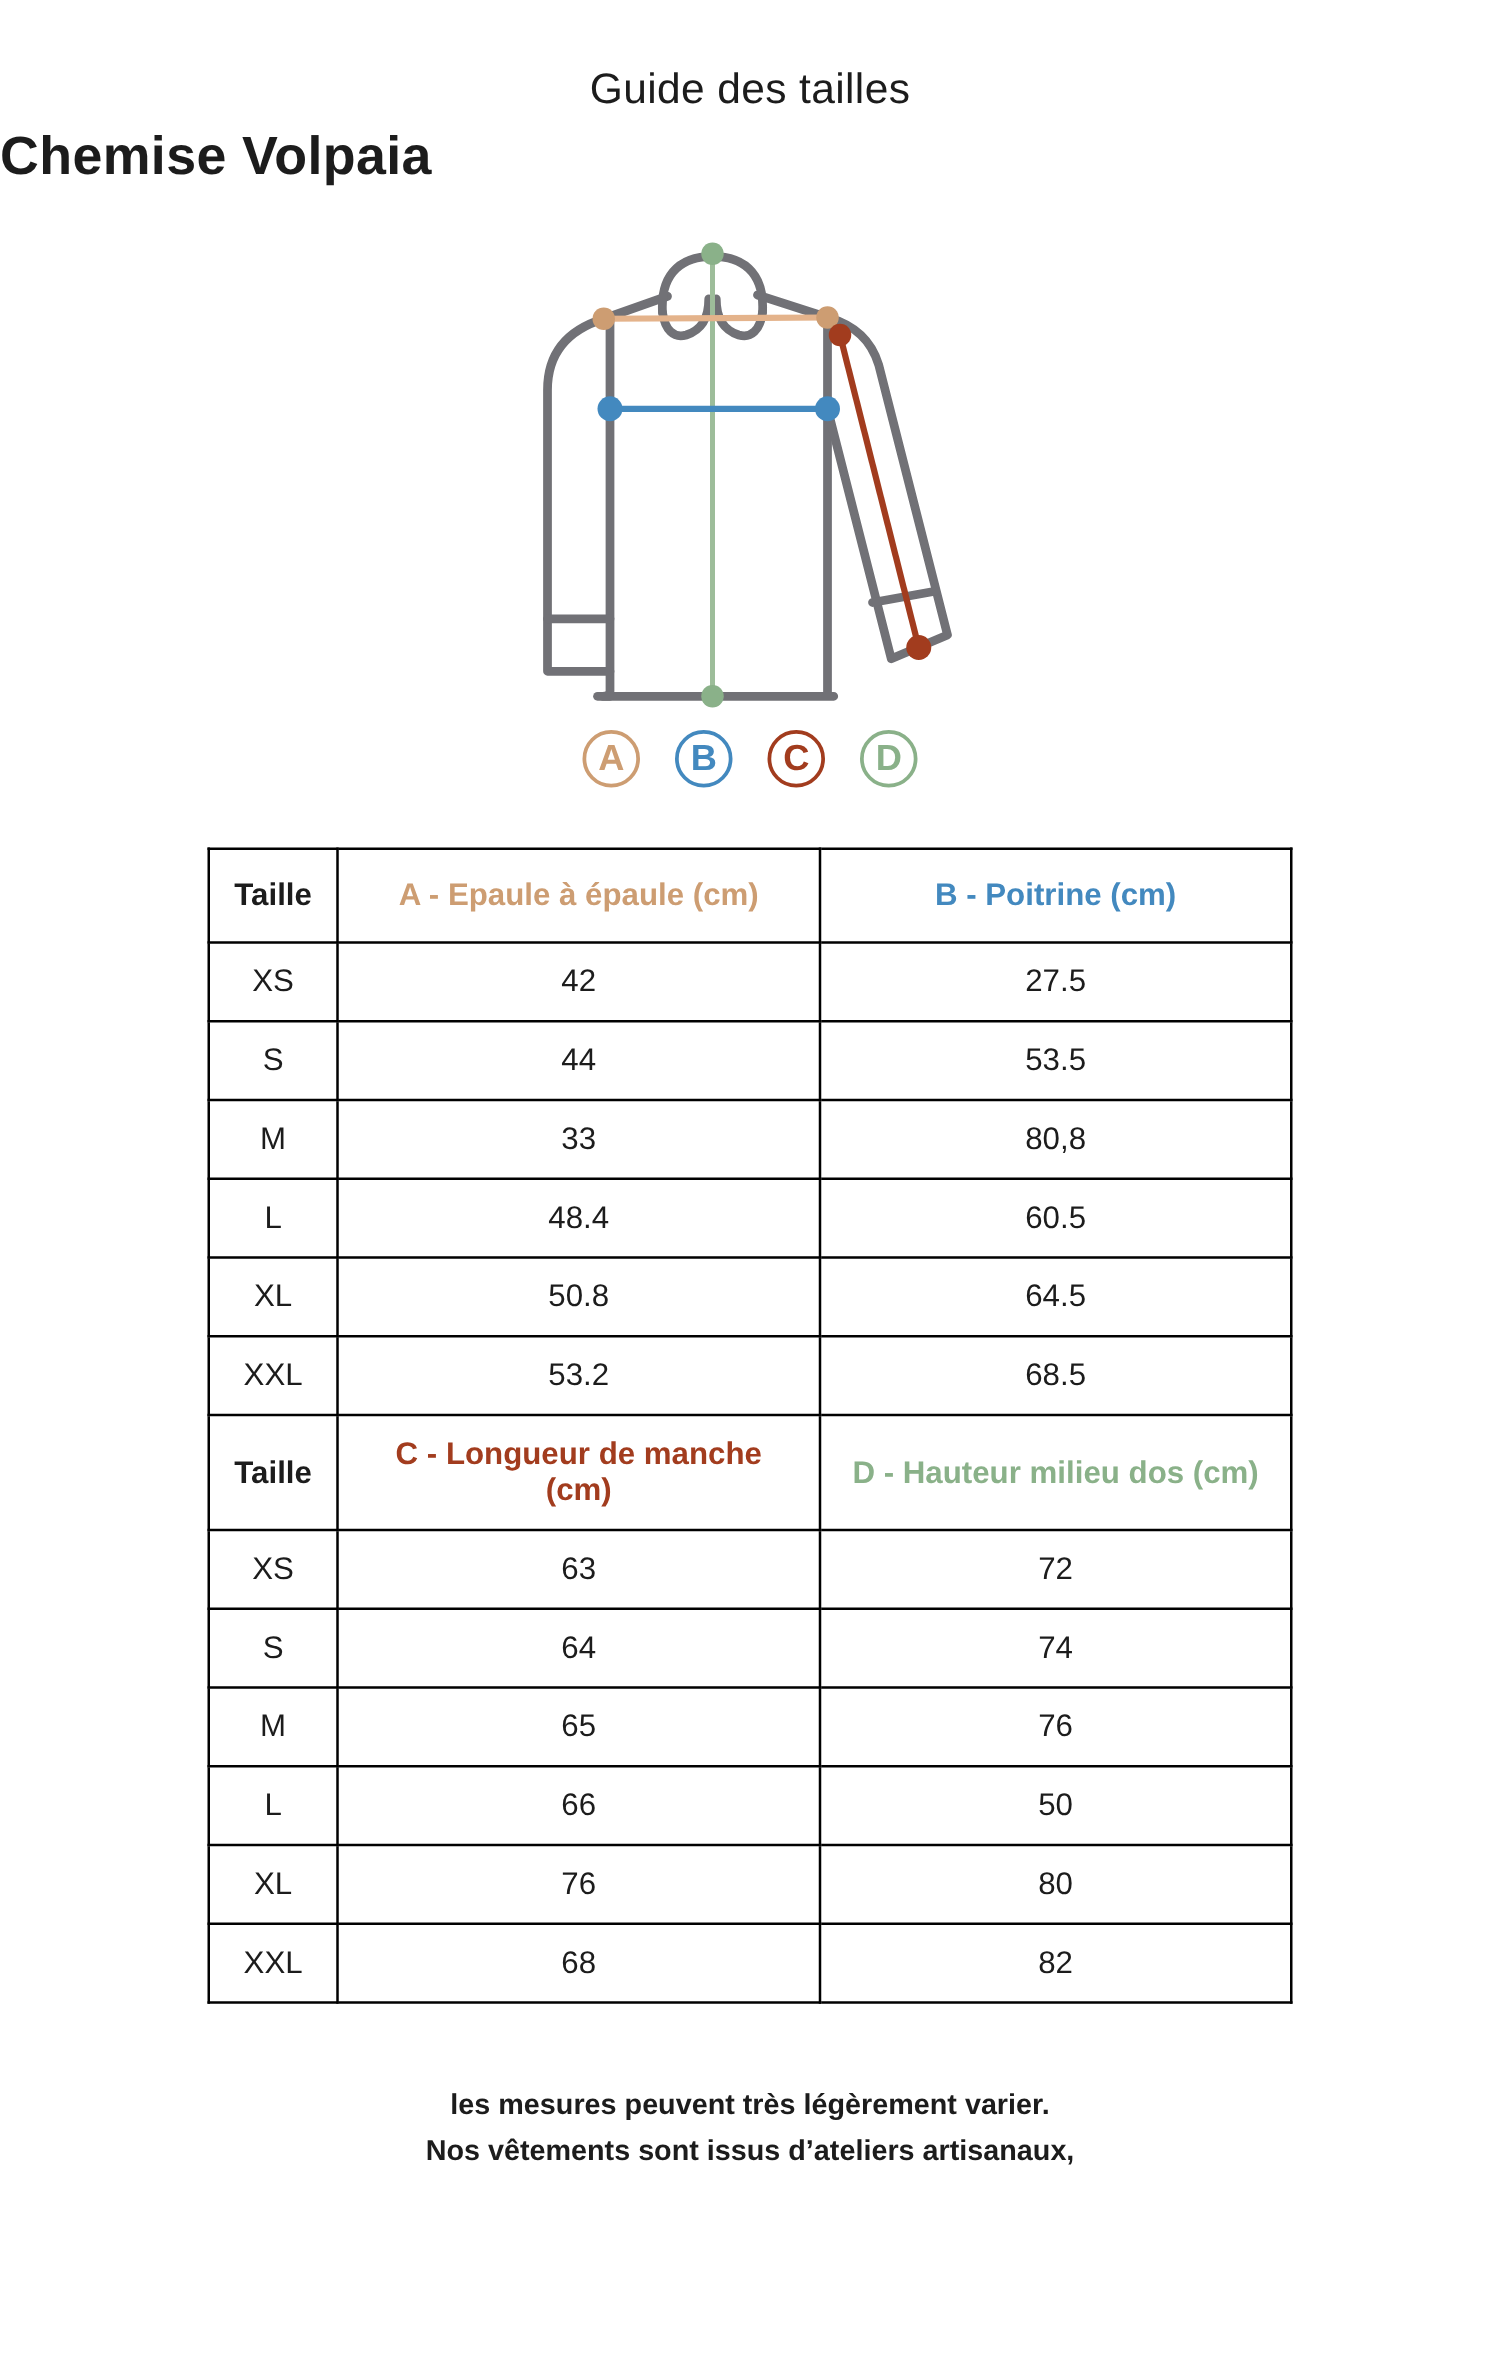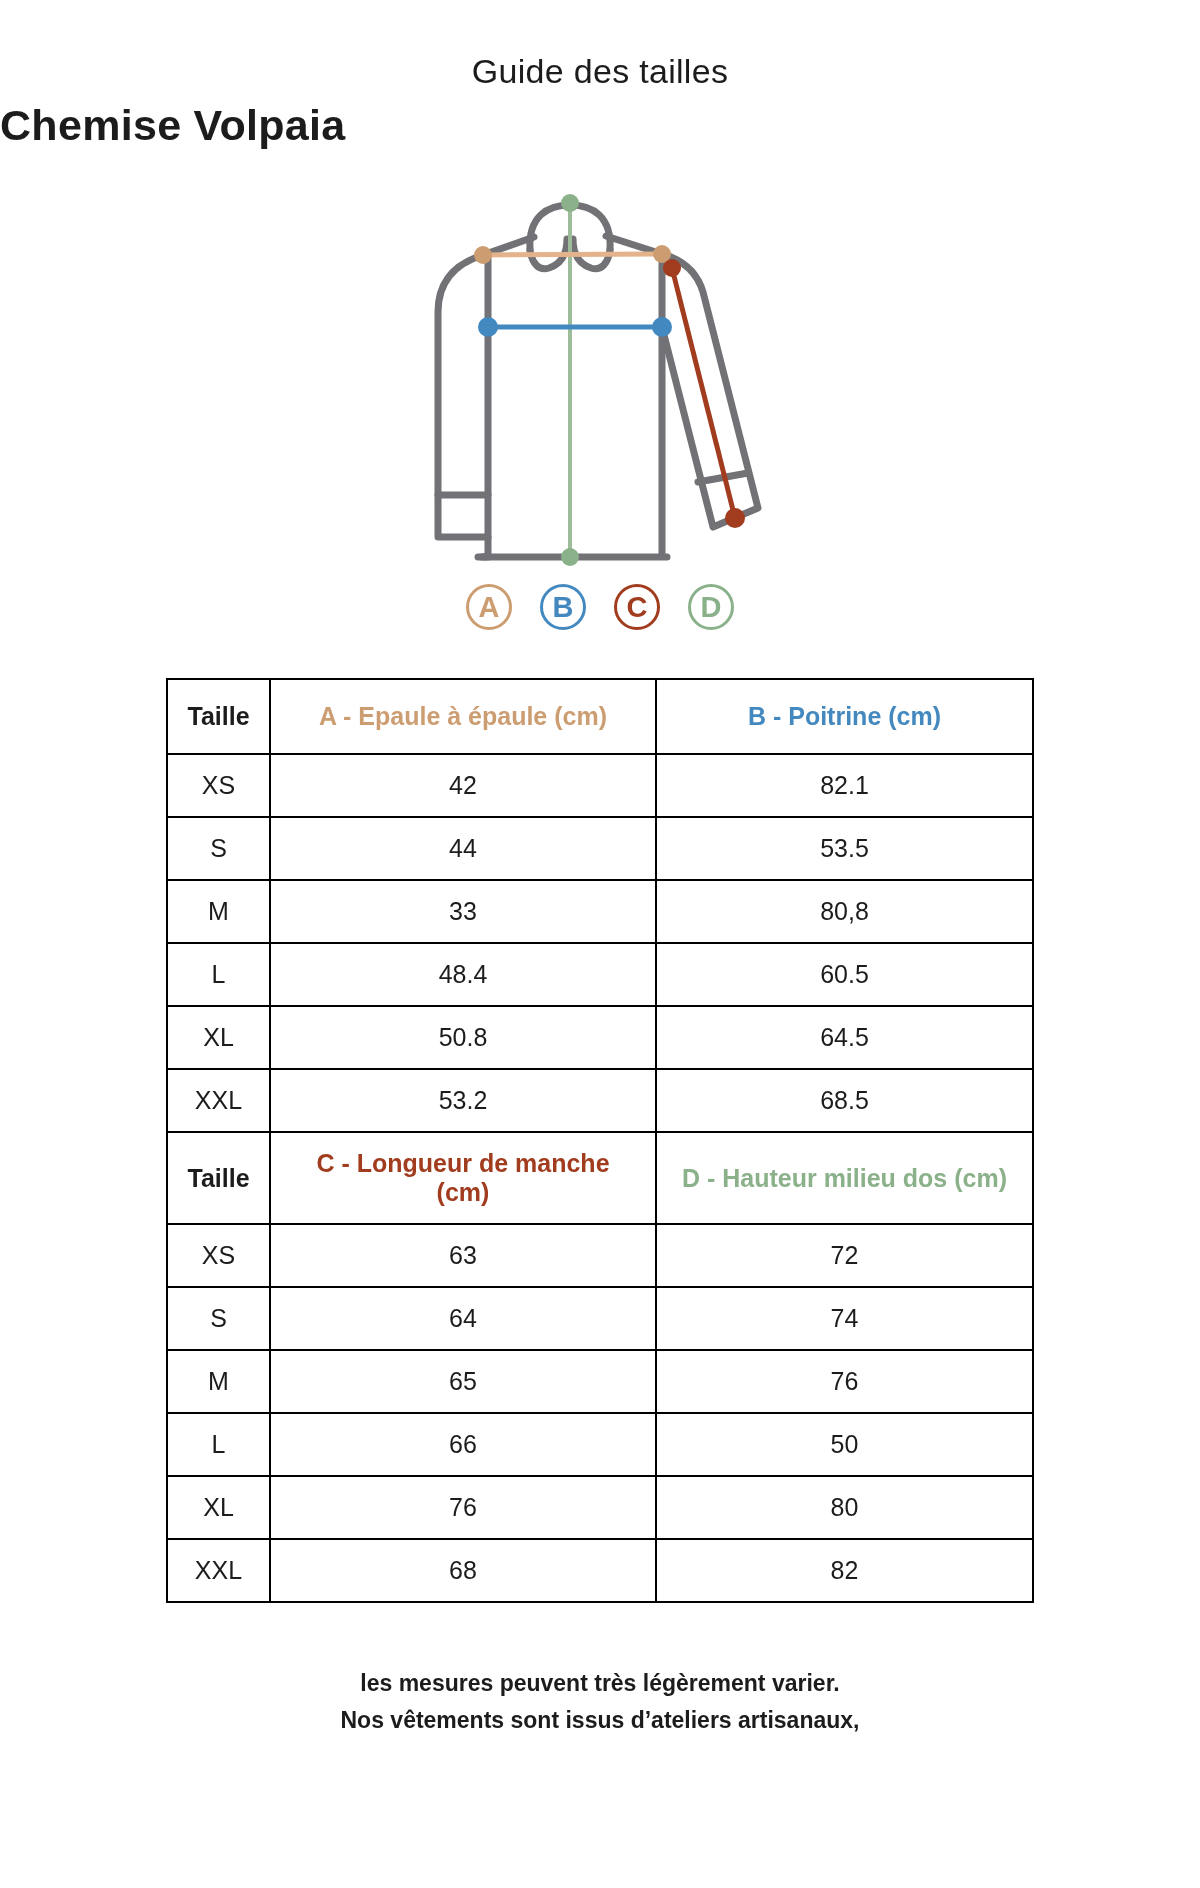--- a/index.html
+++ b/index.html
@@ -131,21 +131,21 @@
     </colgroup>
     <tbody>
       <tr>
         <th class="size-col">Taille</th>
         <th class="col-a">A - Epaule à épaule (cm)</th>
         <th class="col-b">B - Poitrine (cm)</th>
       </tr>
       <tr>
         <td>XS</td>
         <td>42</td>
-        <td>82.1</td>
+        <td>27.5</td>
       </tr>
       <tr>
         <td>S</td>
         <td>44</td>
         <td>53.5</td>
       </tr>
       <tr>
         <td>M</td>
         <td>33</td>
         <td>80,8</td>

